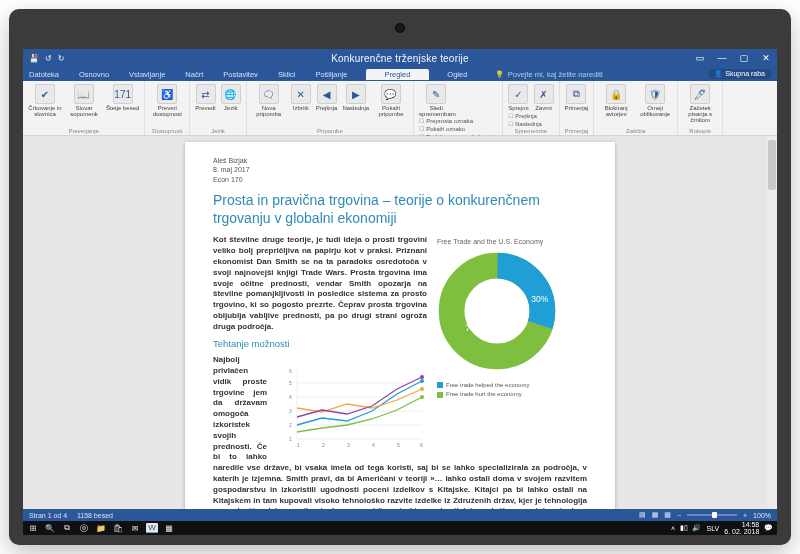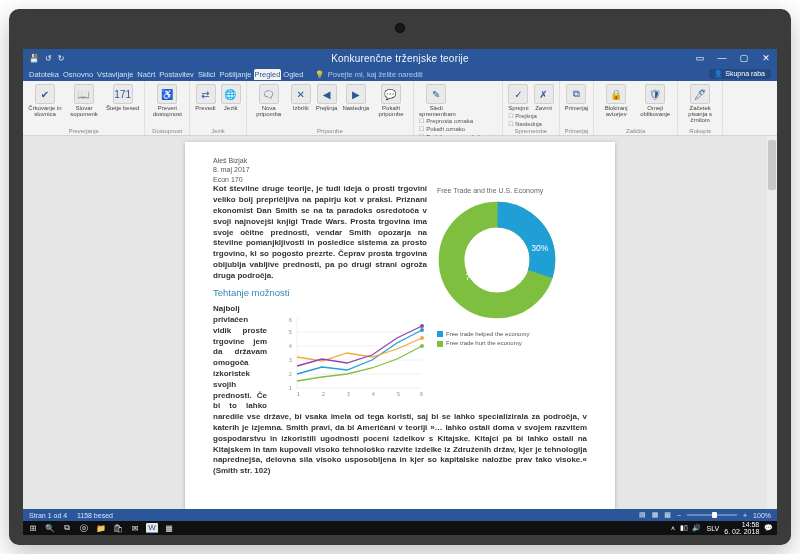--- a/index.html
+++ b/index.html
@@ -13,23 +13,23 @@
   
   .titlebar { height: 18px; background: #2b579a; color: #fff; display: flex; align-items: center; font-size: 8px; position: relative; }
   .titlebar .left-icons { display: flex; gap: 6px; padding-left: 6px; }
   .titlebar .left-icons span { opacity: .9; }
   .titlebar .title { position: absolute; left: 50%; transform: translateX(-50%); font-size: 10px; opacity: .95; letter-spacing: .2px;}
   .titlebar .user { position: absolute; right: 74px; font-size: 10px; opacity: .9; margin-top: 35px; }
   .titlebar .win-controls { position: absolute; right: 0; display: flex; }
   .titlebar .win-controls span { width: 22px; text-align: center; font-size: 9px; }
 
   
-  .tabs { height: 14px; background: #2b579a; color: #cfe0f4; display: flex; align-items: center; font-size: 7.5px; padding-left: 4px; gap: 0; position: relative;}
+  .tabs { height: 14px; background: #2b579a; color: #cfe0f4; display: flex; align-items: center; font-size: 7.5px; padding-left: 4px; gap: 16px; position: relative;}
   .tabs .tab { padding: 0 2px; cursor: pointer; }
-  .tabs .tab.active { background: #f3f3f3; color: #2b579a; padding: 1px 1px; border-radius: 2px 2px 0 0;}
+  .tabs .tab.active { background: #f3f3f3; color: #2b579a; padding: 1px 19px; border-radius: 2px 2px 0 0;}
   .tabs .tell { margin-left: 10px; opacity: .8; display: flex; gap: 3px; align-items: center;}
   .tabs .share { position: absolute; right: 6px; color: #fff; background: rgba(0,0,0,0.15); padding: 1px 6px; border-radius: 2px; font-size: 7px;}
 
   
   .ribbon { height: 55px; background: #f3f3f3; border-bottom: 1px solid #d4d4d4; display: flex; font-size: 6.5px; color: #444; }
   .group { border-right: 1px solid #e0e0e0; padding: 3px 5px 1px 5px; display: flex; flex-direction: column; justify-content: space-between; }
   .group .buttons { display: flex; gap: 5px; }
   .rbtn { display: flex; flex-direction: column; align-items: center; gap: 1px; cursor: pointer; }
   .rbtn .ic { width: 16px; height: 16px; background: #e9e9e9; border: 1px solid #cfcfcf; border-radius: 2px; display:flex; align-items:center; justify-content:center; font-size:10px; color:#2b579a;}
   .rbtn.big .ic { width: 20px; height: 20px; }
@@ -231,20 +231,21 @@
           </div>
           <div class="gname">Rokopis</div>
         </div>
       </div>
 
     <div class="docarea">
       <div class="page">
         <div class="meta">Aleš Bizjak</div>
         <div class="meta">8. maj 2017</div>
         <div class="meta">Econ 170</div>
+        <h1>Prosta in pravična trgovina – teorije o konkurenčnem trgovanju v globalni ekonomiji</h1>
 
         <div class="chart-wrap">
           <div class="chart-title">Free Trade and the U.S. Economy</div>
           <svg width="120" height="120" viewBox="0 0 42 42">
             <circle cx="21" cy="21" r="15.9" fill="none" stroke="#7fbf3f" stroke-width="9"></circle>
             <circle cx="21" cy="21" r="15.9" fill="none" stroke="#1f9fd6" stroke-width="9" stroke-dasharray="30 70" stroke-dashoffset="25"></circle>
             <text x="33" y="18" font-size="3" fill="#fff">30%</text>
             <text x="10" y="28" font-size="3" fill="#fff">70%</text>
           </svg>
           <div class="legend">

